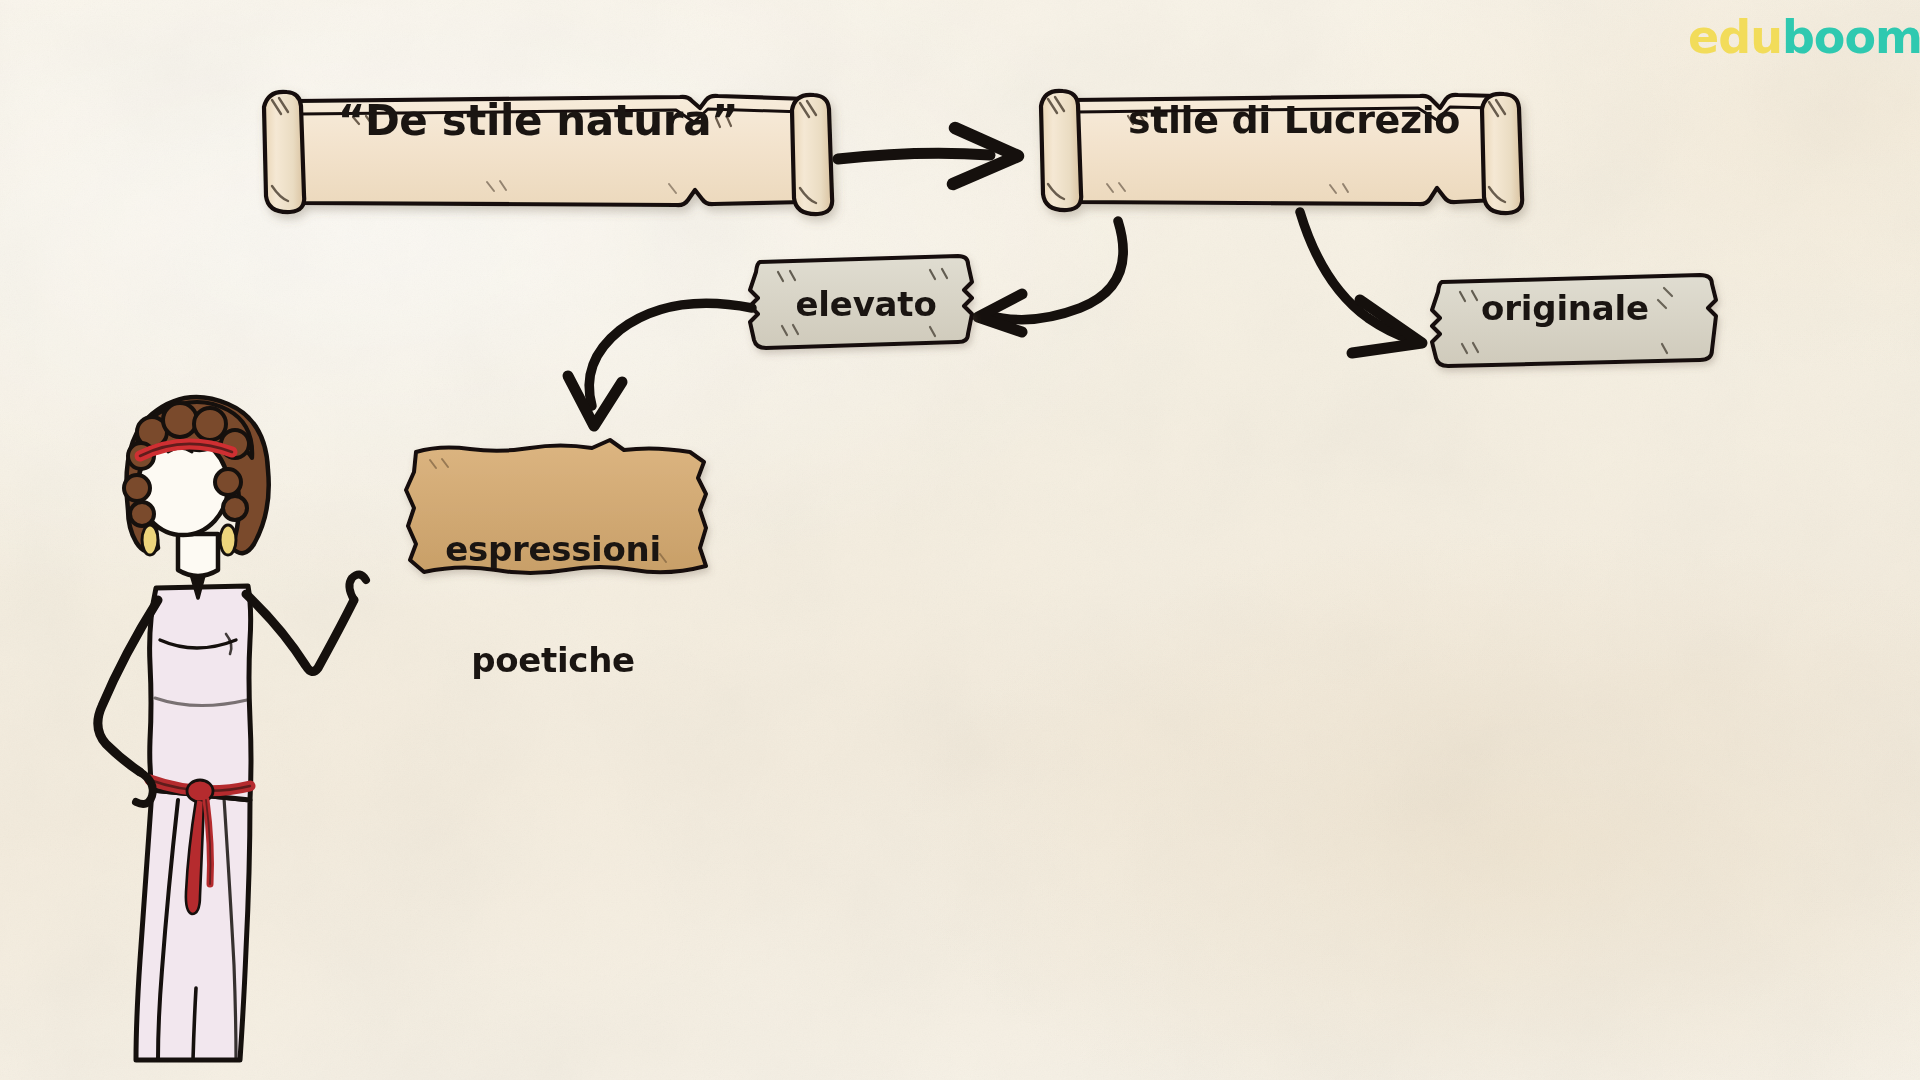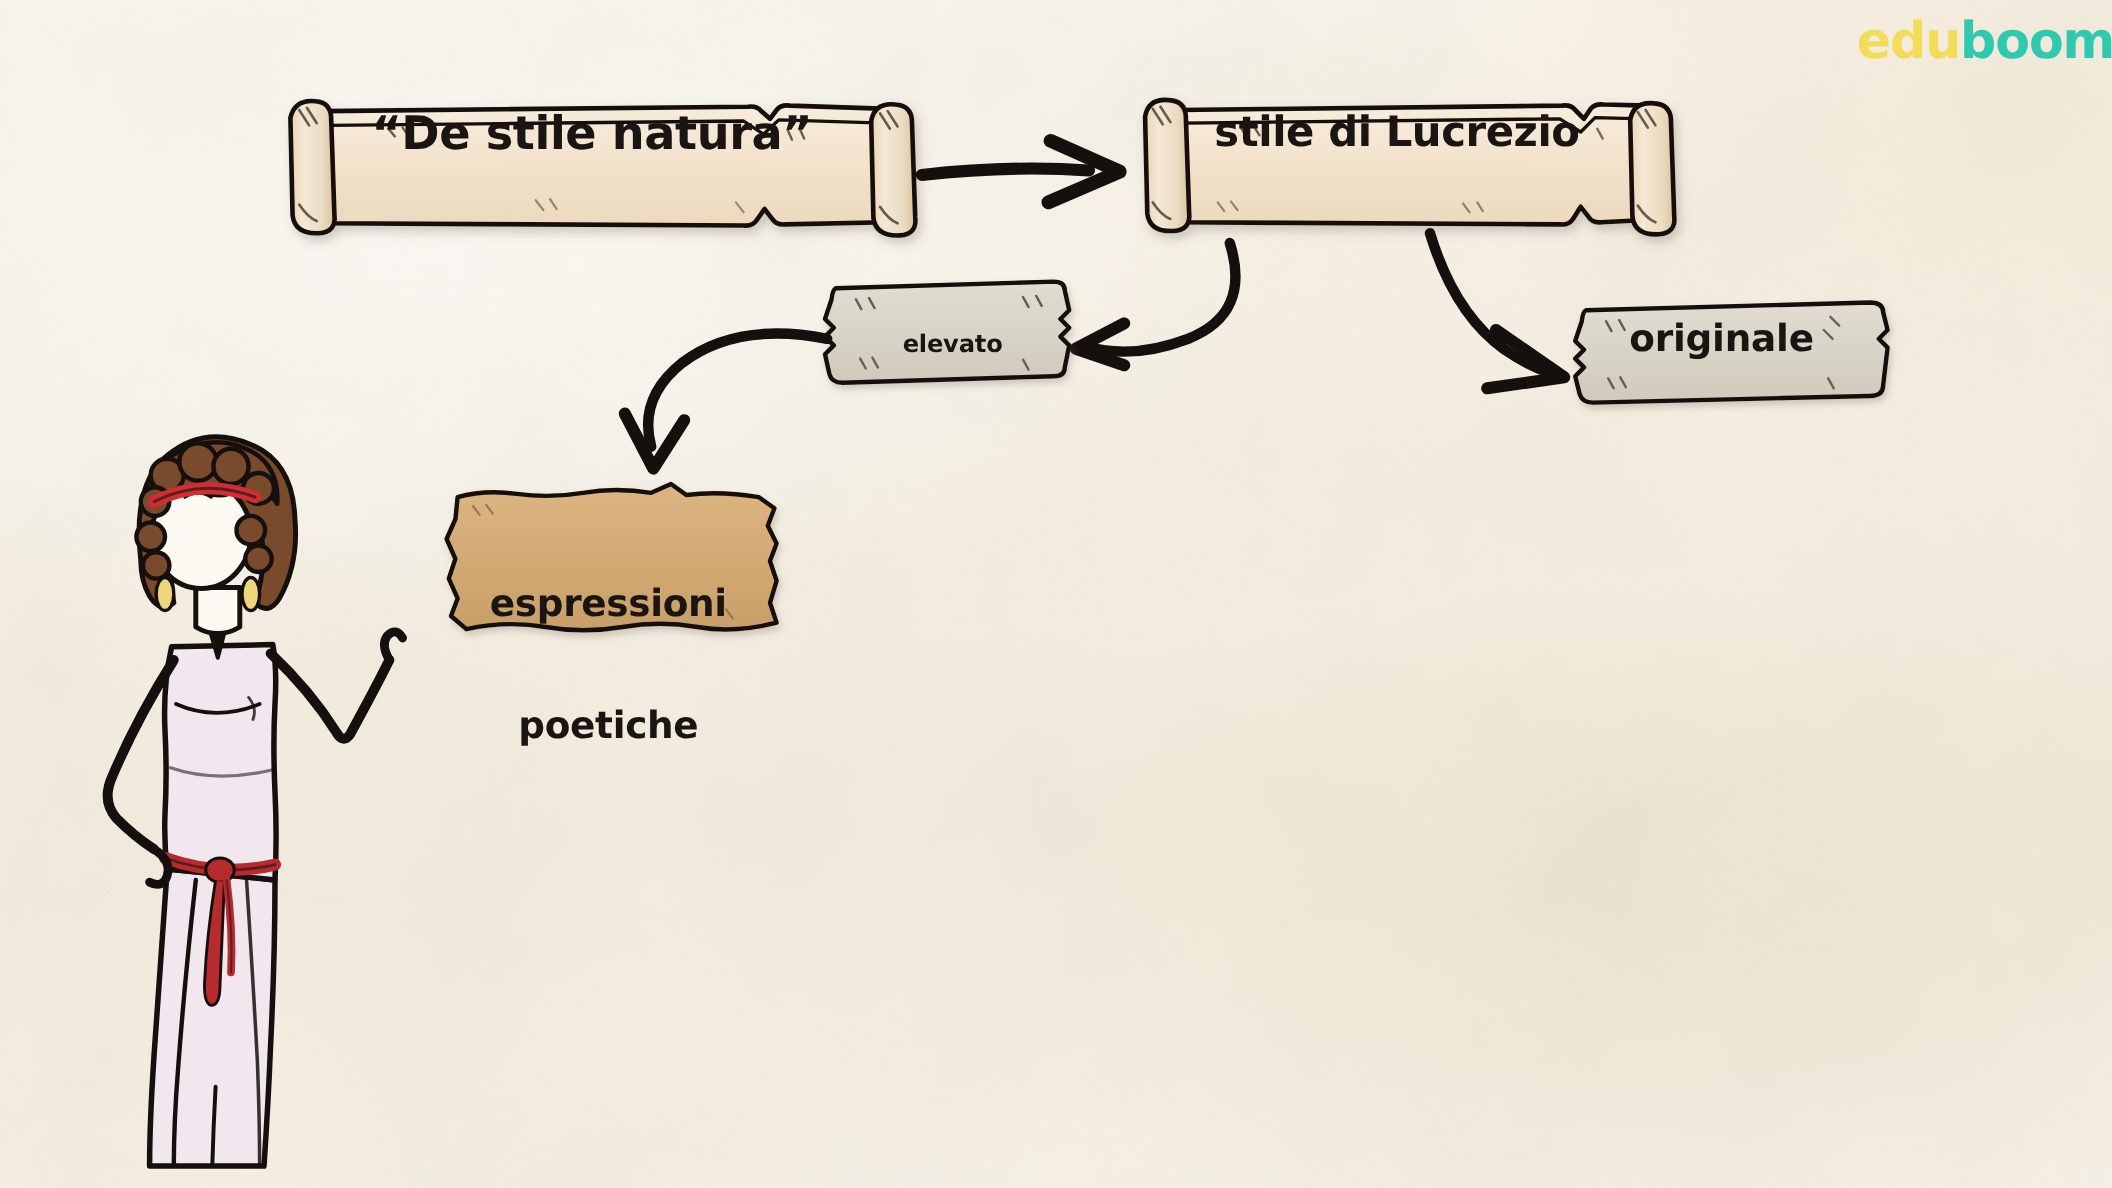--- a/index.html
+++ b/index.html
@@ -67,22 +67,22 @@
     position: absolute;
     color: #1a1512;
     font-family: "DejaVu Sans", sans-serif;
     font-weight: bold;
     text-align: center;
     white-space: pre;
     user-select: none;
     line-height: 1.08;
   }
   #t-dererum  { left: 318px;  top: 98px;  width: 440px; font-size: 42px; letter-spacing: -.4px; }
-  #t-stile    { left: 1080px; top: 100px; width: 380px; font-size: 38px; letter-spacing: -.4px; }
-  #t-elevato  { left: 766px;  top: 302px; width: 200px; font-size: 22px; letter-spacing: -.2px; }
+  #t-stile    { left: 1080px; top: 100px; width: 380px; font-size: 38px; letter-spacing: -.4px; text-align: right; }
+  #t-elevato  { left: 766px;  top: 286px; width: 200px; font-size: 34px; letter-spacing: -.2px; }
   #t-origin   { left: 1450px; top: 290px; width: 230px; font-size: 34px; letter-spacing: -.2px; }
   #t-espres   { left: 408px;  top: 458px; width: 290px; font-size: 34px; letter-spacing: -.3px; }
 </style>
 </head>
 <body>
 
 <div id="stage">
 
   <svg id="grain" class="layer" viewBox="0 0 1920 1080" preserveAspectRatio="none">
     <defs>

